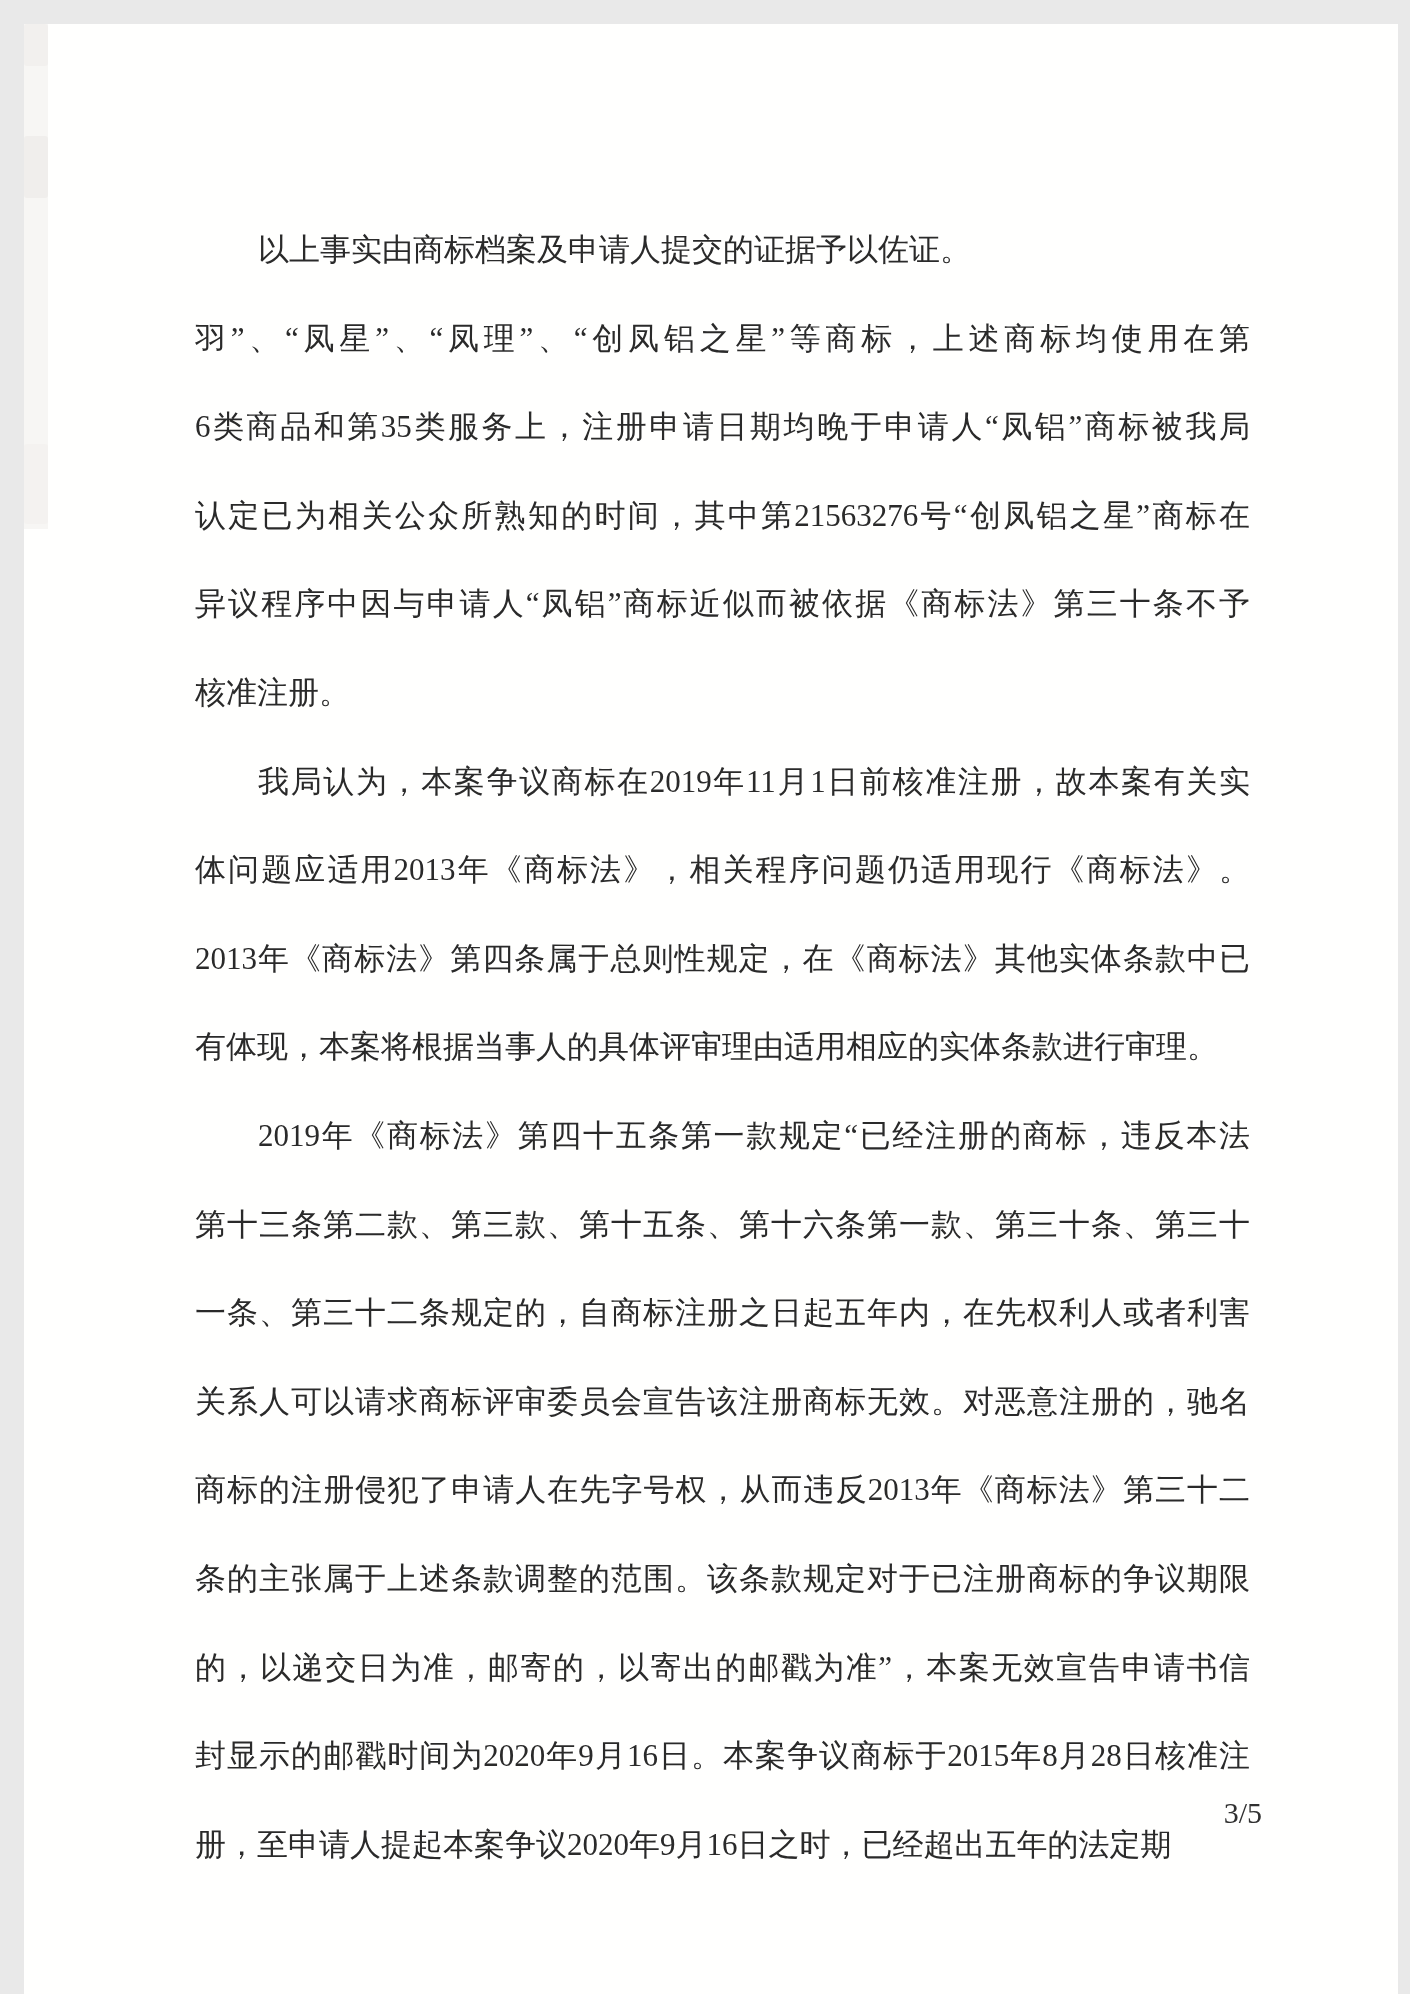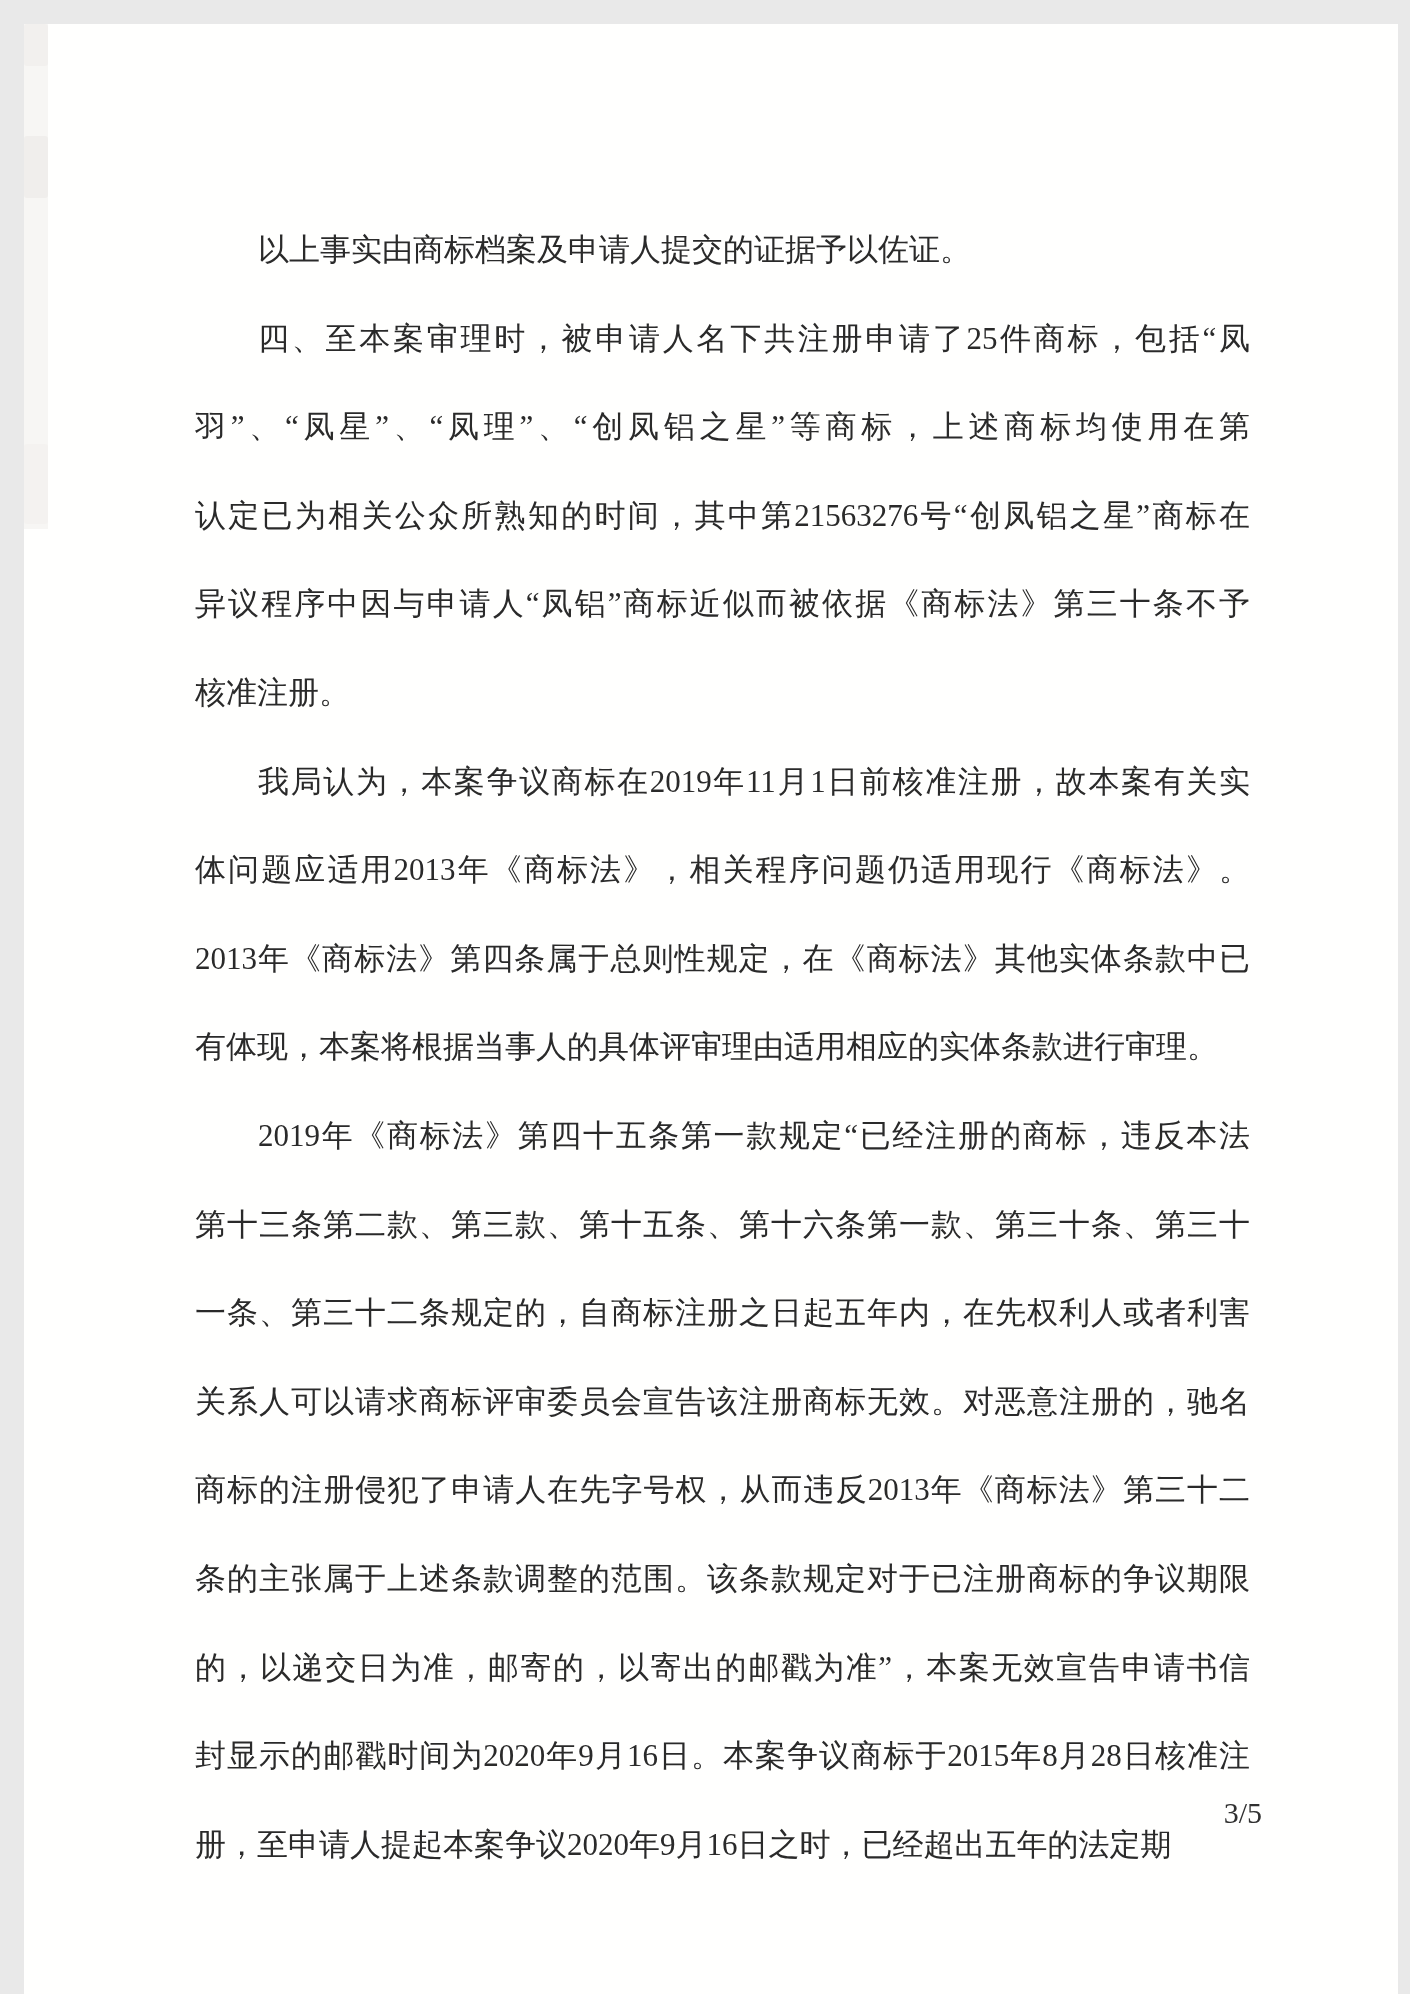--- a/index.html
+++ b/index.html
@@ -77,22 +77,22 @@
 
 <div class="page" style="background: rgb(255, 255, 254);">
   <div class="left-scan-band" style="background: rgb(247, 246, 244);"></div>
   <div class="left-scan-smudge s1"></div>
   <div class="left-scan-smudge s2"></div>
   <div class="left-scan-smudge s3"></div>
   <div class="pink-dash" style="background: linear-gradient(to right, rgb(242, 162, 204), rgb(249, 201, 226));"></div>
   <div class="pink-smudge"></div>
   <div class="doc-body" style="color: rgb(42, 42, 42);">
       <div class="line indent">以上事实由商标档案及申请人提交的证据予以佐证。</div>
-      <div class="line justify indent">四、至本案审理时，被申请人名下共注册申请了25件商标，包括“凤</div>
       <div class="line justify">羽”、“凤星”、“凤理”、“创凤铝之星”等商标，上述商标均使用在第</div>
+      <div class="line justify">6类商品和第35类服务上，注册申请日期均晚于申请人“凤铝”商标被我局</div>
       <div class="line justify">认定已为相关公众所熟知的时间，其中第21563276号“创凤铝之星”商标在</div>
       <div class="line justify">异议程序中因与申请人“凤铝”商标近似而被依据《商标法》第三十条不予</div>
       <div class="line">核准注册。</div>
       <div class="line justify indent">我局认为，本案争议商标在2019年11月1日前核准注册，故本案有关实</div>
       <div class="line justify">体问题应适用2013年《商标法》，相关程序问题仍适用现行《商标法》。</div>
       <div class="line justify">2013年《商标法》第四条属于总则性规定，在《商标法》其他实体条款中已</div>
       <div class="line">有体现，本案将根据当事人的具体评审理由适用相应的实体条款进行审理。</div>
       <div class="line justify indent">2019年《商标法》第四十五条第一款规定“已经注册的商标，违反本法</div>
       <div class="line justify">第十三条第二款、第三款、第十五条、第十六条第一款、第三十条、第三十</div>
       <div class="line justify">一条、第三十二条规定的，自商标注册之日起五年内，在先权利人或者利害</div>

